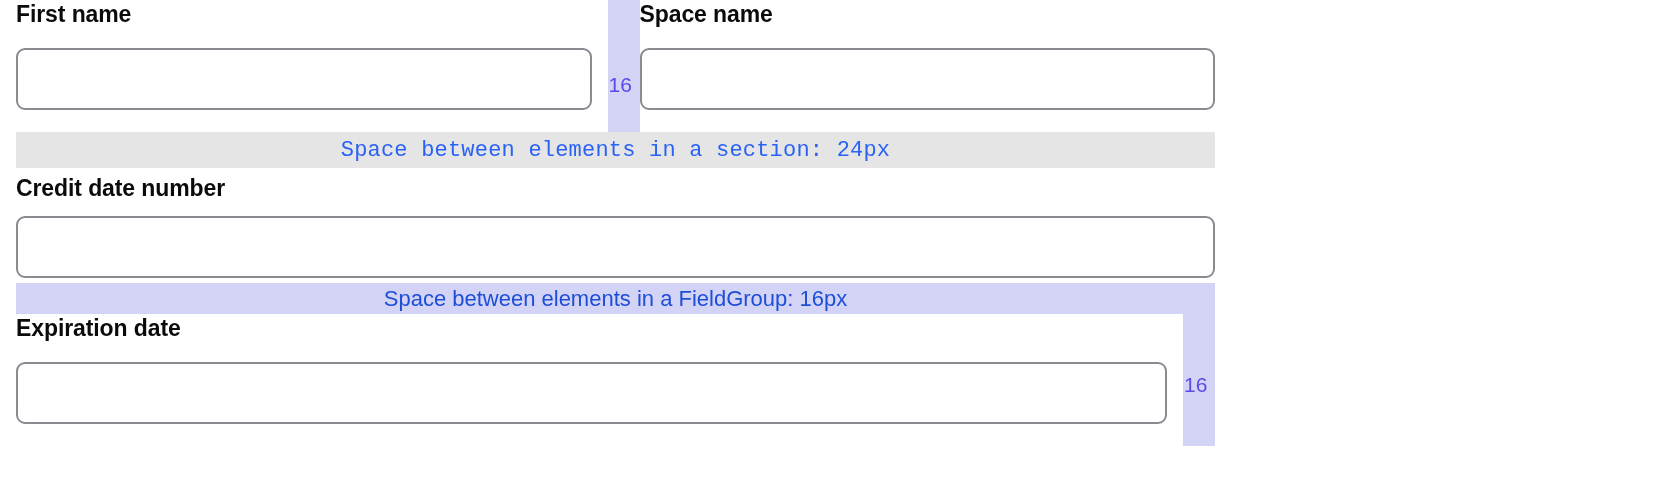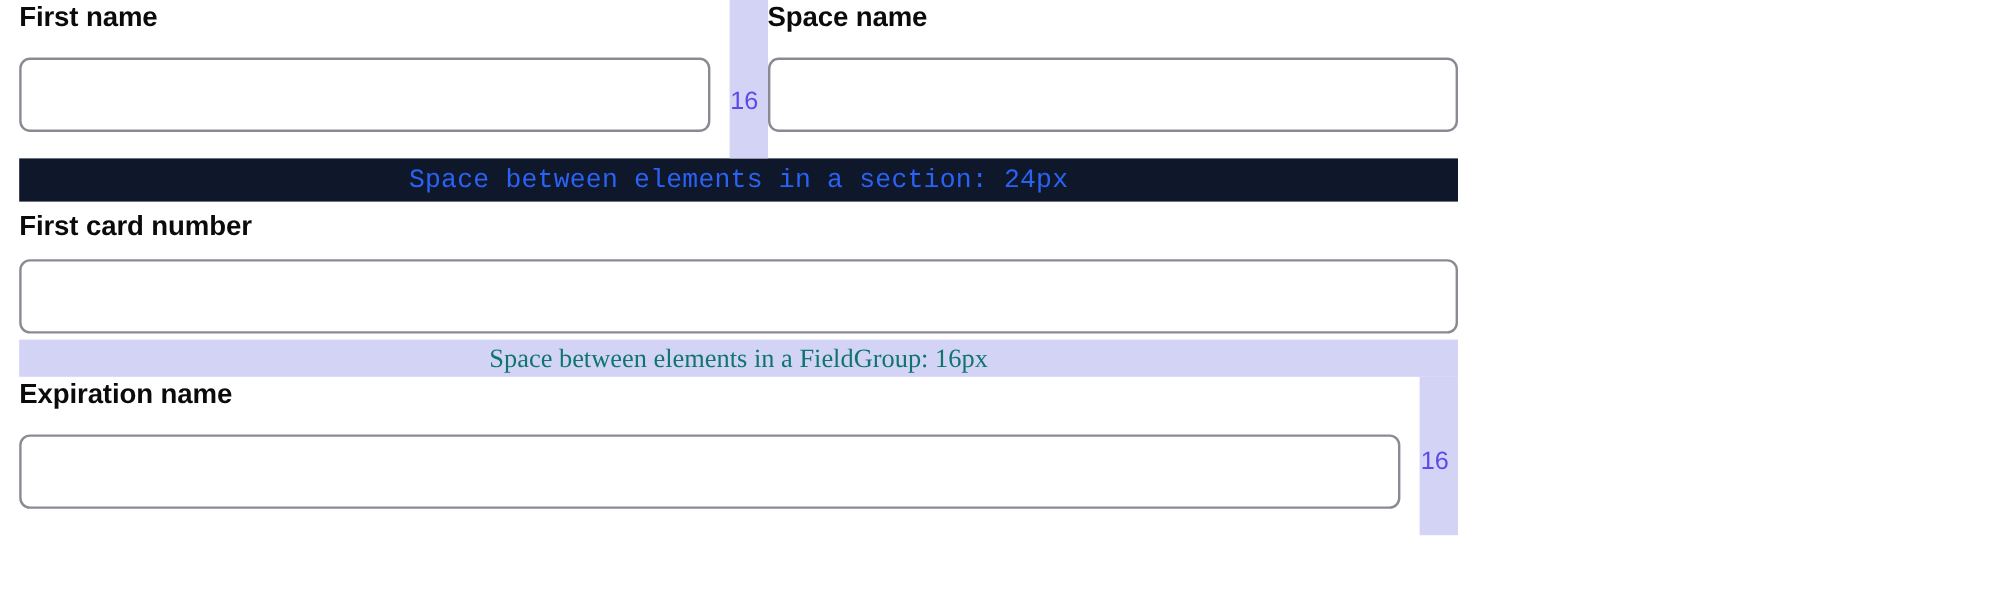--- a/index.html
+++ b/index.html
@@ -86,32 +86,32 @@
   
   .banner {
     width: 100%;
     display: flex;
     align-items: center;
     justify-content: center;
     white-space: nowrap;
   }
   .banner-section {
     height: 36px;
-    background: #0f172a;
+    background: #e5e5e5;
     font-family: "Liberation Mono", "DejaVu Sans Mono", monospace;
     font-size: 22px;
     color: #2a62f5;
     letter-spacing: 0.2px;
   }
   .banner-fieldgroup {
     height: 31px;
     background: #d3d3f6;
-    font-family: Liberation Serif, serif;
+    font-family: Liberation Sans, sans-serif;
     font-size: 22px;
-    color: #0f766e;
+    color: #1d4ed8;
   }
 </style>
 </head>
 <body>
 
 <div class="page">
   <div class="content">
 
     <div class="row2" style="height:132px;">
       <div class="col">
@@ -129,32 +129,32 @@
         <div style="height:14px;"></div>
         <input class="input" type="text" value="" placeholder="" style="">
       </div>
     </div>
 
     <div class="banner banner-section">
       <span>Space between elements in a section: 24px</span>
     </div>
 
     <div style="padding-top:6px;">
-      <div class="label">First card number</div>
+      <div class="label">Credit date number</div>
       <div style="height:14px;"></div>
       <input class="input" type="text" value="" placeholder="" style="">
     </div>
 
     <div class="banner banner-fieldgroup" style="margin-top:5px;">
       <span>Space between elements in a FieldGroup: 16px</span>
     </div>
 
     <div class="row2" style="height:132px;">
       <div class="col">
-        <div class="label">Expiration name</div>
+        <div class="label">Expiration date</div>
         <div style="height:14px;"></div>
         <input class="input" type="text" value="" placeholder="" style="">
       </div>
 
       <div class="gutter">
         <span class="gutter-value" style="top:60px;">16</span>
       </div>
 
     </div>
 

